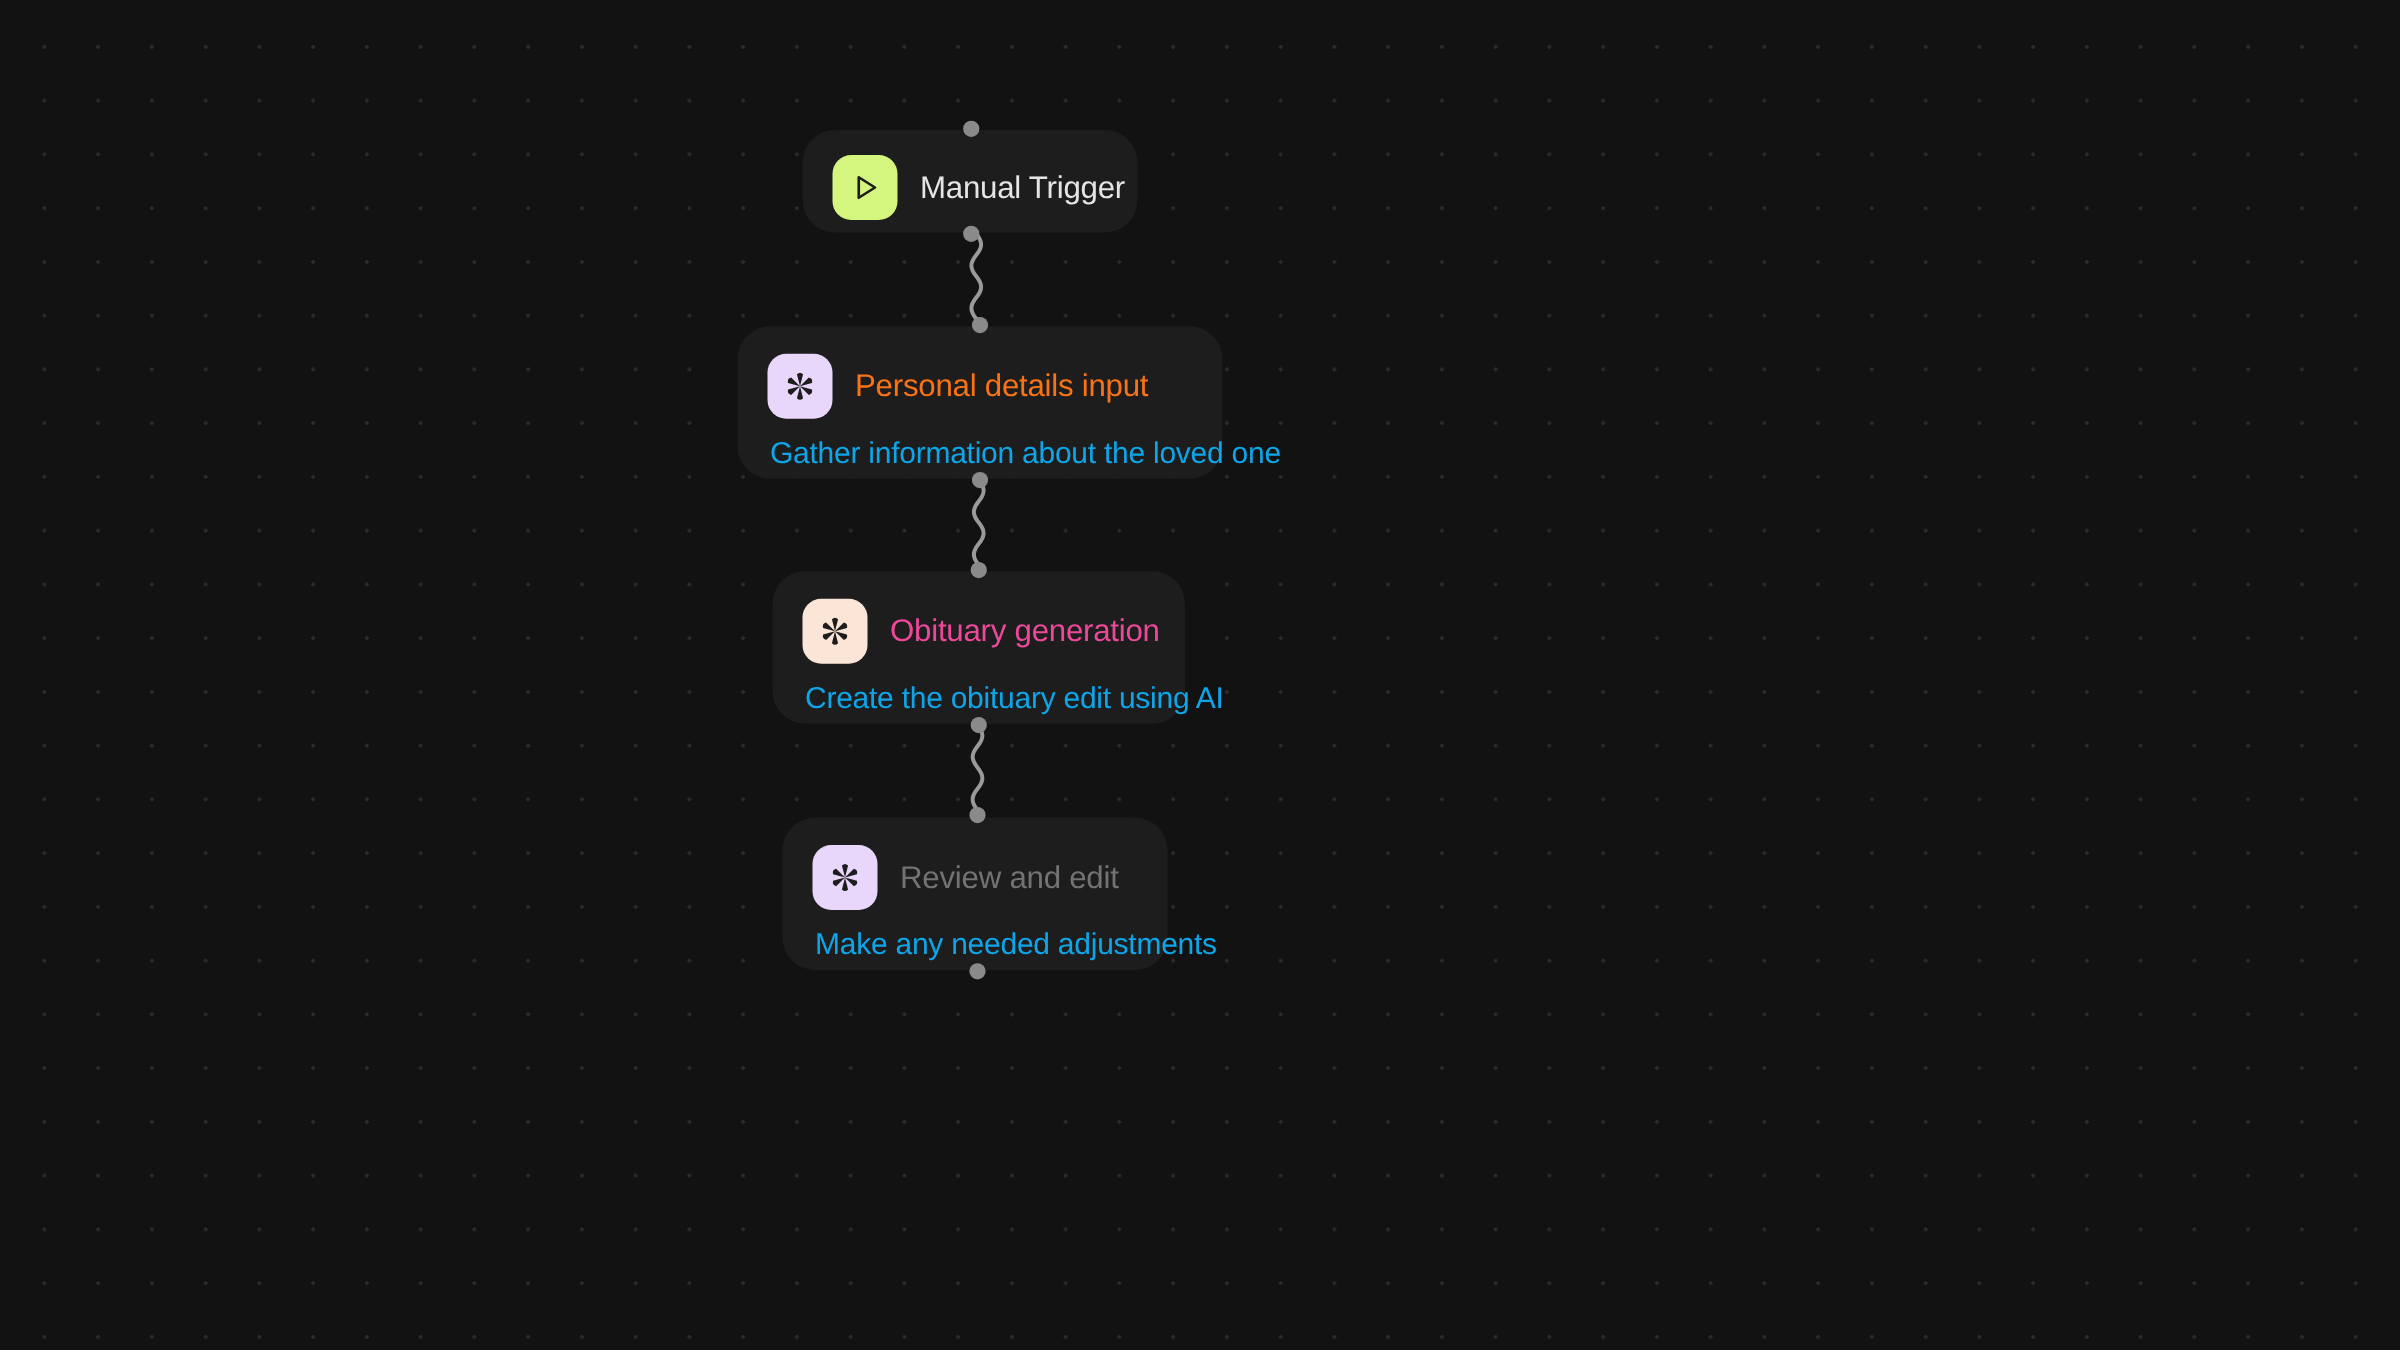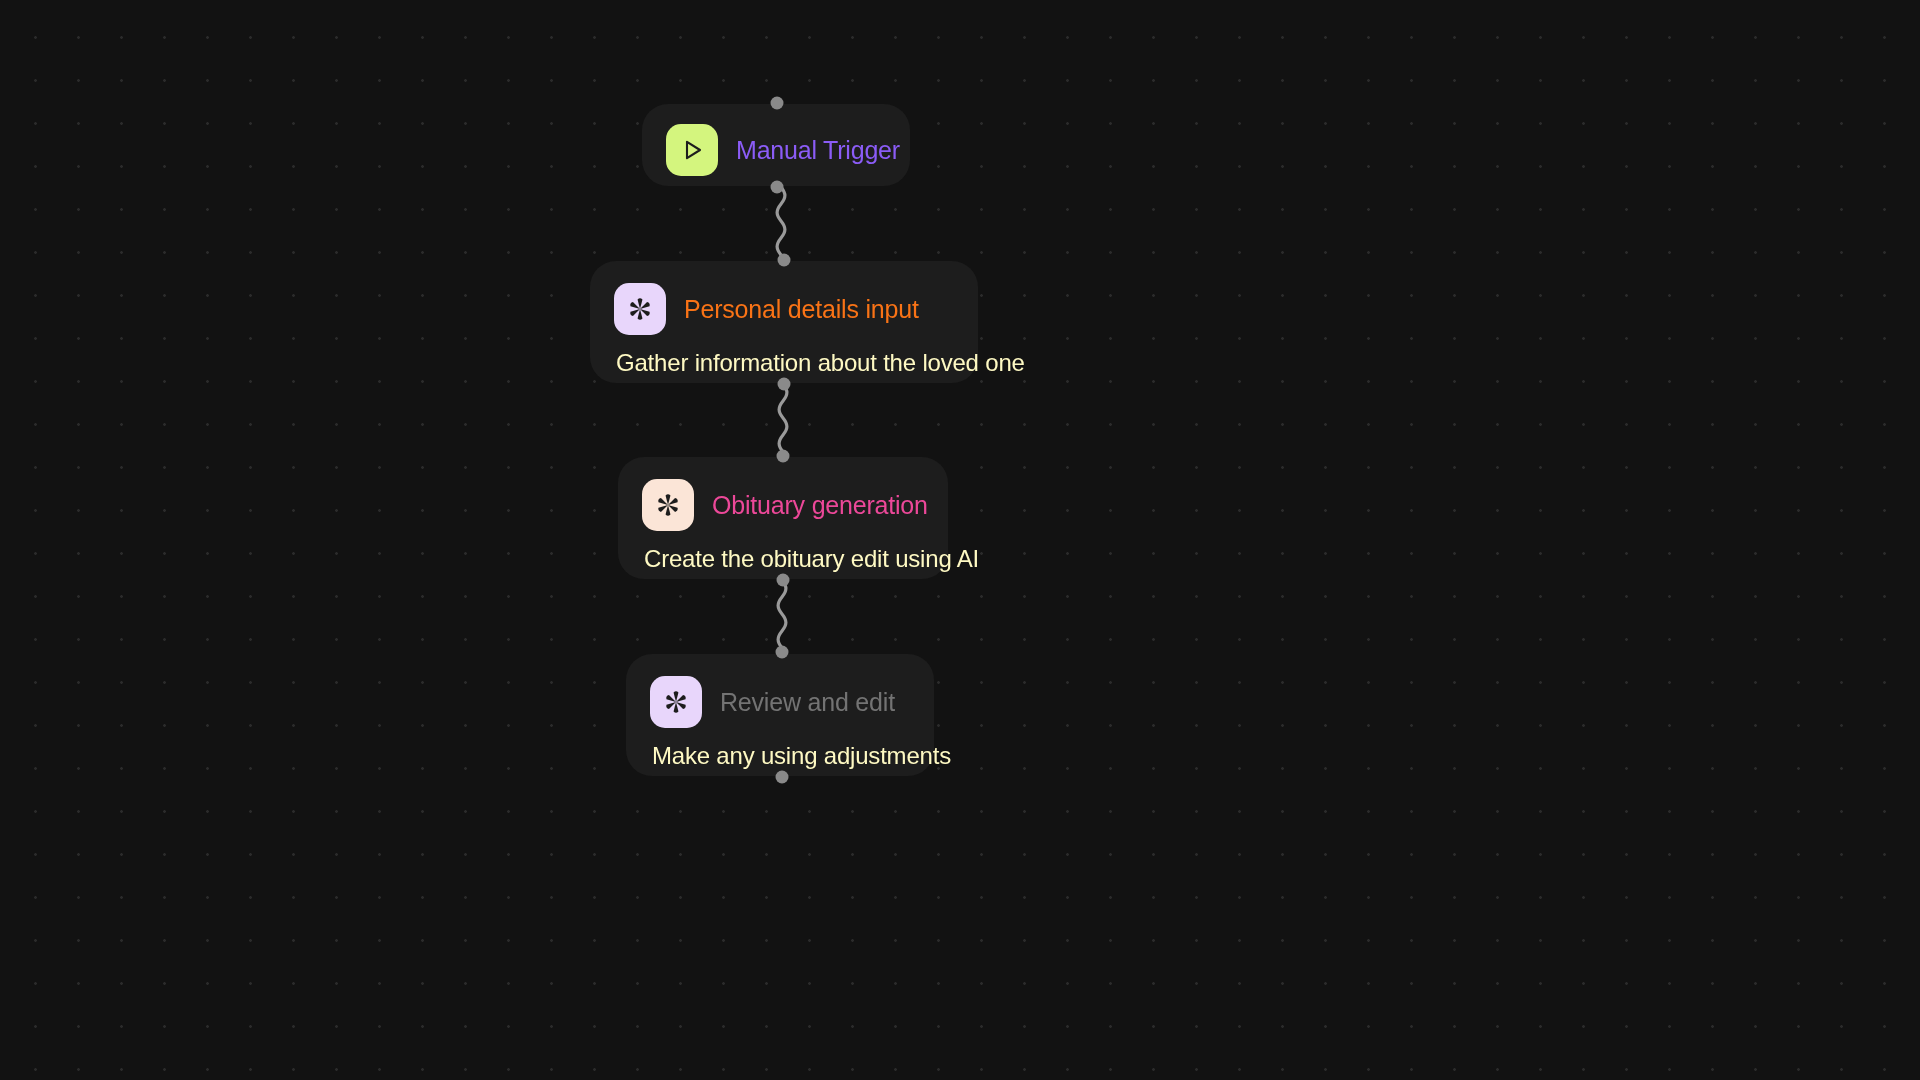--- a/index.html
+++ b/index.html
@@ -52,21 +52,21 @@
   .node-title {
     font-size:25px;
     font-weight:400;
     letter-spacing:-0.2px;
     white-space:nowrap;
   }
 
   .node-desc {
     font-size:24px;
     font-weight:400;
-    color:#fef9c3;
+    color:#0ea5e9;
     letter-spacing:-0.2px;
     white-space:nowrap;
     padding-left:2px;
   }
 
   
   .handle {
     position:absolute;
     width:13px; height:13px;
     border-radius:50%;
@@ -100,21 +100,21 @@
     <svg class="connector" width="40" height="72" style="left: 782px; top: 580px;">
       <path d="M 20 0 C 25.2 6.5, 25.2 10.5, 20 17.0 C 14.8 23.5, 14.8 27.5, 20 34.0 C 25.2 40.5, 25.2 44.5, 20 51.0 C 14.8 57.5, 14.8 61.5, 20 68.0 C 25.2 69.5, 25.2 70.5, 20 72.0" stroke="#9a9a9a"></path>
     </svg>
     <div class="node compact" style="left: 642px; top: 104px; width: 268px; height: 82px;">
       <div class="node-head">
         <div class="node-icon" style="background: rgb(212, 245, 126);">
           <svg width="30" height="30" viewBox="0 0 30 30">
             <path d="M10 6.8 L23 15 L10 23.2 Z" fill="none" stroke="#1d1d1d" stroke-width="2.1" stroke-linejoin="round"></path>
           </svg>
         </div>
-        <div class="node-title" style="color: #8b5cf6; text-align: center;">Manual Trigger</div>
+        <div class="node-title" style="color: #e5e5e5; text-align: center;">Manual Trigger</div>
       </div>
     </div>
     <div class="node" style="left: 590px; top: 261px; width: 388px; height: 122px;">
       <div class="node-head">
         <div class="node-icon" style="background: rgb(232, 214, 251);">
           <svg width="30" height="30" viewBox="0 0 30 30">
             <g fill="#1d1d1d">
               <path d="M15 15 L12.55 5.4 Q15 2.9 17.45 5.4 Z" transform="rotate(0 15 15)"></path>
               <path d="M15 15 L12.55 5.4 Q15 2.9 17.45 5.4 Z" transform="rotate(60 15 15)"></path>
               <path d="M15 15 L12.55 5.4 Q15 2.9 17.45 5.4 Z" transform="rotate(120 15 15)"></path>
@@ -155,21 +155,21 @@
               <path d="M15 15 L12.55 5.4 Q15 2.9 17.45 5.4 Z" transform="rotate(60 15 15)"></path>
               <path d="M15 15 L12.55 5.4 Q15 2.9 17.45 5.4 Z" transform="rotate(120 15 15)"></path>
               <path d="M15 15 L12.55 5.4 Q15 2.9 17.45 5.4 Z" transform="rotate(180 15 15)"></path>
               <path d="M15 15 L12.55 5.4 Q15 2.9 17.45 5.4 Z" transform="rotate(240 15 15)"></path>
               <path d="M15 15 L12.55 5.4 Q15 2.9 17.45 5.4 Z" transform="rotate(300 15 15)"></path>
             </g>
           </svg>
         </div>
         <div class="node-title" style="color: #737373;">Review and edit</div>
       </div>
-      <div class="node-desc">Make any using adjustments</div>
+      <div class="node-desc">Make any needed adjustments</div>
     </div>
     <div class="handle" style="left: 777px; top: 103px; background: rgb(138, 138, 138);"></div>
     <div class="handle" style="left: 777px; top: 187px; background: rgb(138, 138, 138);"></div>
     <div class="handle" style="left: 784px; top: 260px; background: rgb(138, 138, 138);"></div>
     <div class="handle" style="left: 784px; top: 384px; background: rgb(138, 138, 138);"></div>
     <div class="handle" style="left: 783px; top: 456px; background: rgb(138, 138, 138);"></div>
     <div class="handle" style="left: 783px; top: 580px; background: rgb(138, 138, 138);"></div>
     <div class="handle" style="left: 782px; top: 652px; background: rgb(138, 138, 138);"></div>
     <div class="handle" style="left: 782px; top: 777px; background: rgb(138, 138, 138);"></div>
   </div>

